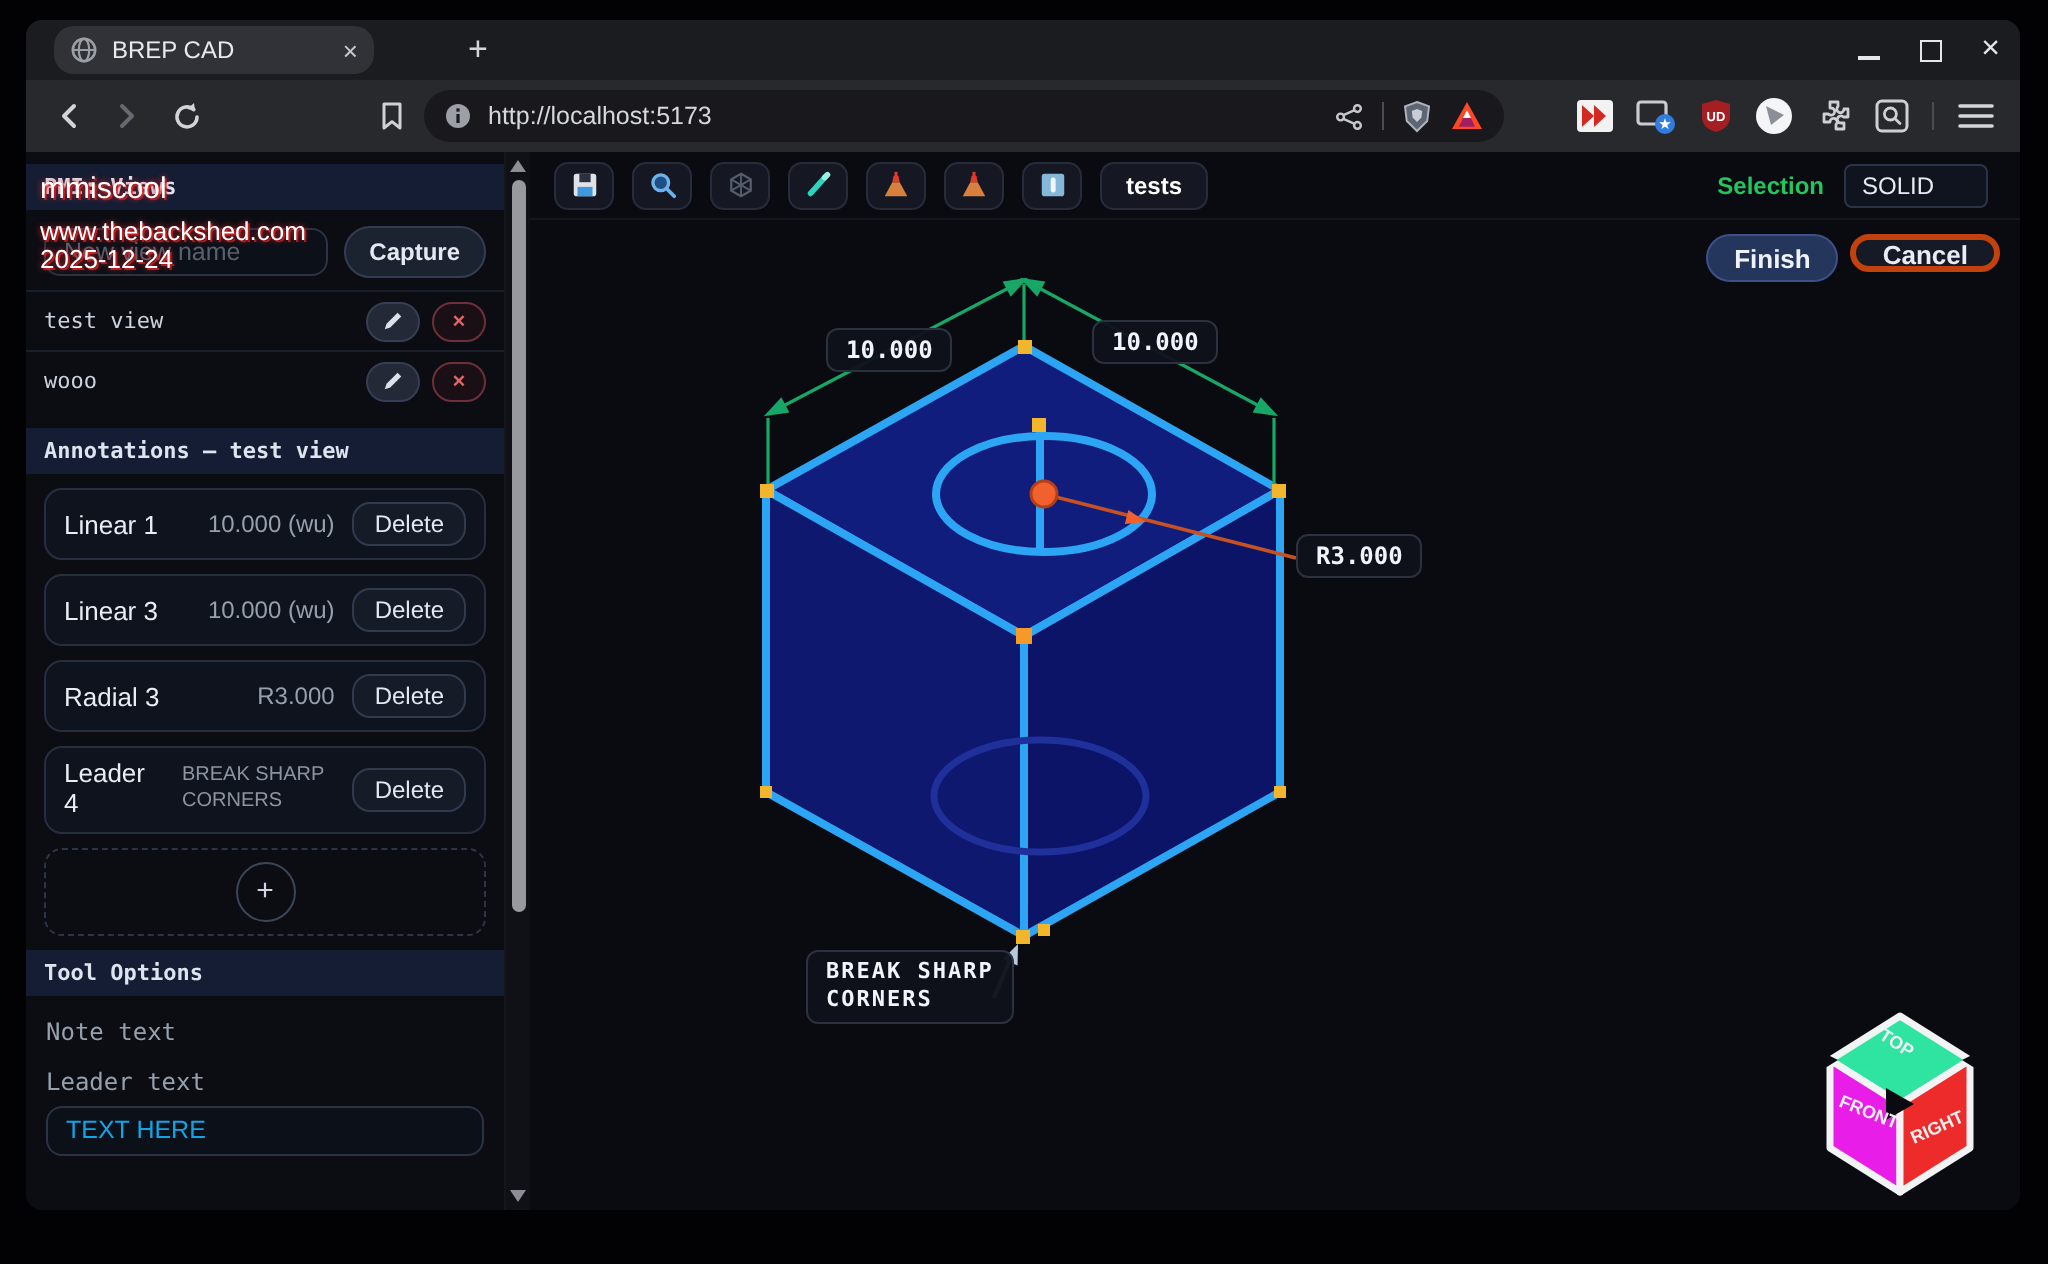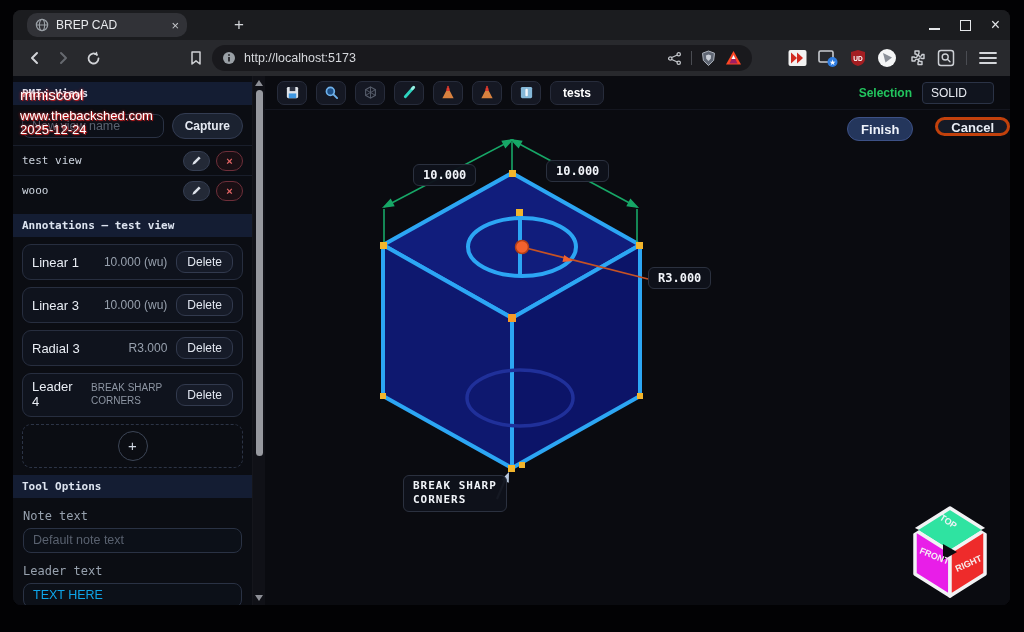--- a/index.html
+++ b/index.html
@@ -83,21 +83,21 @@
   .canvas { position:relative; flex:1; background:#0a0b10; overflow:hidden; }
   .app-toolbar { position:absolute; top:0; left:0; right:0; height:34px; display:flex; align-items:center;
                  gap:9px; padding-left:12px; border-bottom:1px solid #14161f; }
   .tool-btn { width:30px; height:24px; background:#151823; border:1px solid #272c3b; border-radius:7px;
               display:flex; align-items:center; justify-content:center; cursor:pointer; }
   .tests-btn { width:auto; padding:0 12px; color:#ffffff; font-size:12px; font-weight:bold; }
   .sel-wrap { position:absolute; right:16px; top:0; height:34px; display:flex; align-items:center; gap:10px; }
   .sel-label { font-size:12px; font-weight:bold; color:#22c55e; }
   .sel-box { width:72px; height:22px; background:#10141e; border:1px solid #2b3346; border-radius:4px;
              color:#e8ebf2; font-size:12px; display:flex; align-items:center; padding:0 8px; cursor:pointer; }
-  .fin-row { position:absolute; top:41px; right:0; display:flex; gap:22px; }
+  .fin-row { position:absolute; top:41px; right:10px; display:flex; gap:6px; }
   .fin-btn { background:#24365c; border:1px solid #3d5186; color:#eef2fa; border-radius:13px;
              font-size:13px; font-weight:bold; height:24px; padding:0 13px; cursor:pointer; }
   .can-btn { background:#161a26; border:3px solid #c2410c; color:#e8ecf4; border-radius:13px;
              font-size:13px; font-weight:bold; height:19px; padding:0 13px; cursor:pointer; }
   .scene { position:absolute; left:0; top:0; }
   .badge { position:absolute; background:rgba(15,18,27,.96); border:1px solid #2b313f; border-radius:6px;
            padding:3px 9px; color:#f1f4f9; font-family:"DejaVu Sans Mono", monospace;
            font-size:12px; font-weight:bold; white-space:nowrap; }
   .badge.two-line { line-height:1.3; letter-spacing:1px; font-size:11px; }
 
@@ -273,21 +273,20 @@
           <span class="ann-val">BREAK SHARP CORNERS</span>
           <button class="ann-del">Delete</button>
         </div>
 
         <div class="add-box">
           <button class="add-btn">+</button>
         </div>
 
         <div class="panel-hd">Tool Options</div>
         <div class="fld-lb">Note text</div>
-        <input class="inp fld-inp" placeholder="Default note text" style="">
         <div class="fld-lb">Leader text</div>
         <input class="inp fld-inp" value="TEXT HERE" style="">
         
         
       </aside>
 
       <div class="sb-scroll">
         <div class="sb-arrow sb-up"></div>
         <div class="sb-thumb"></div>
         <div class="sb-arrow sb-dn"></div>

